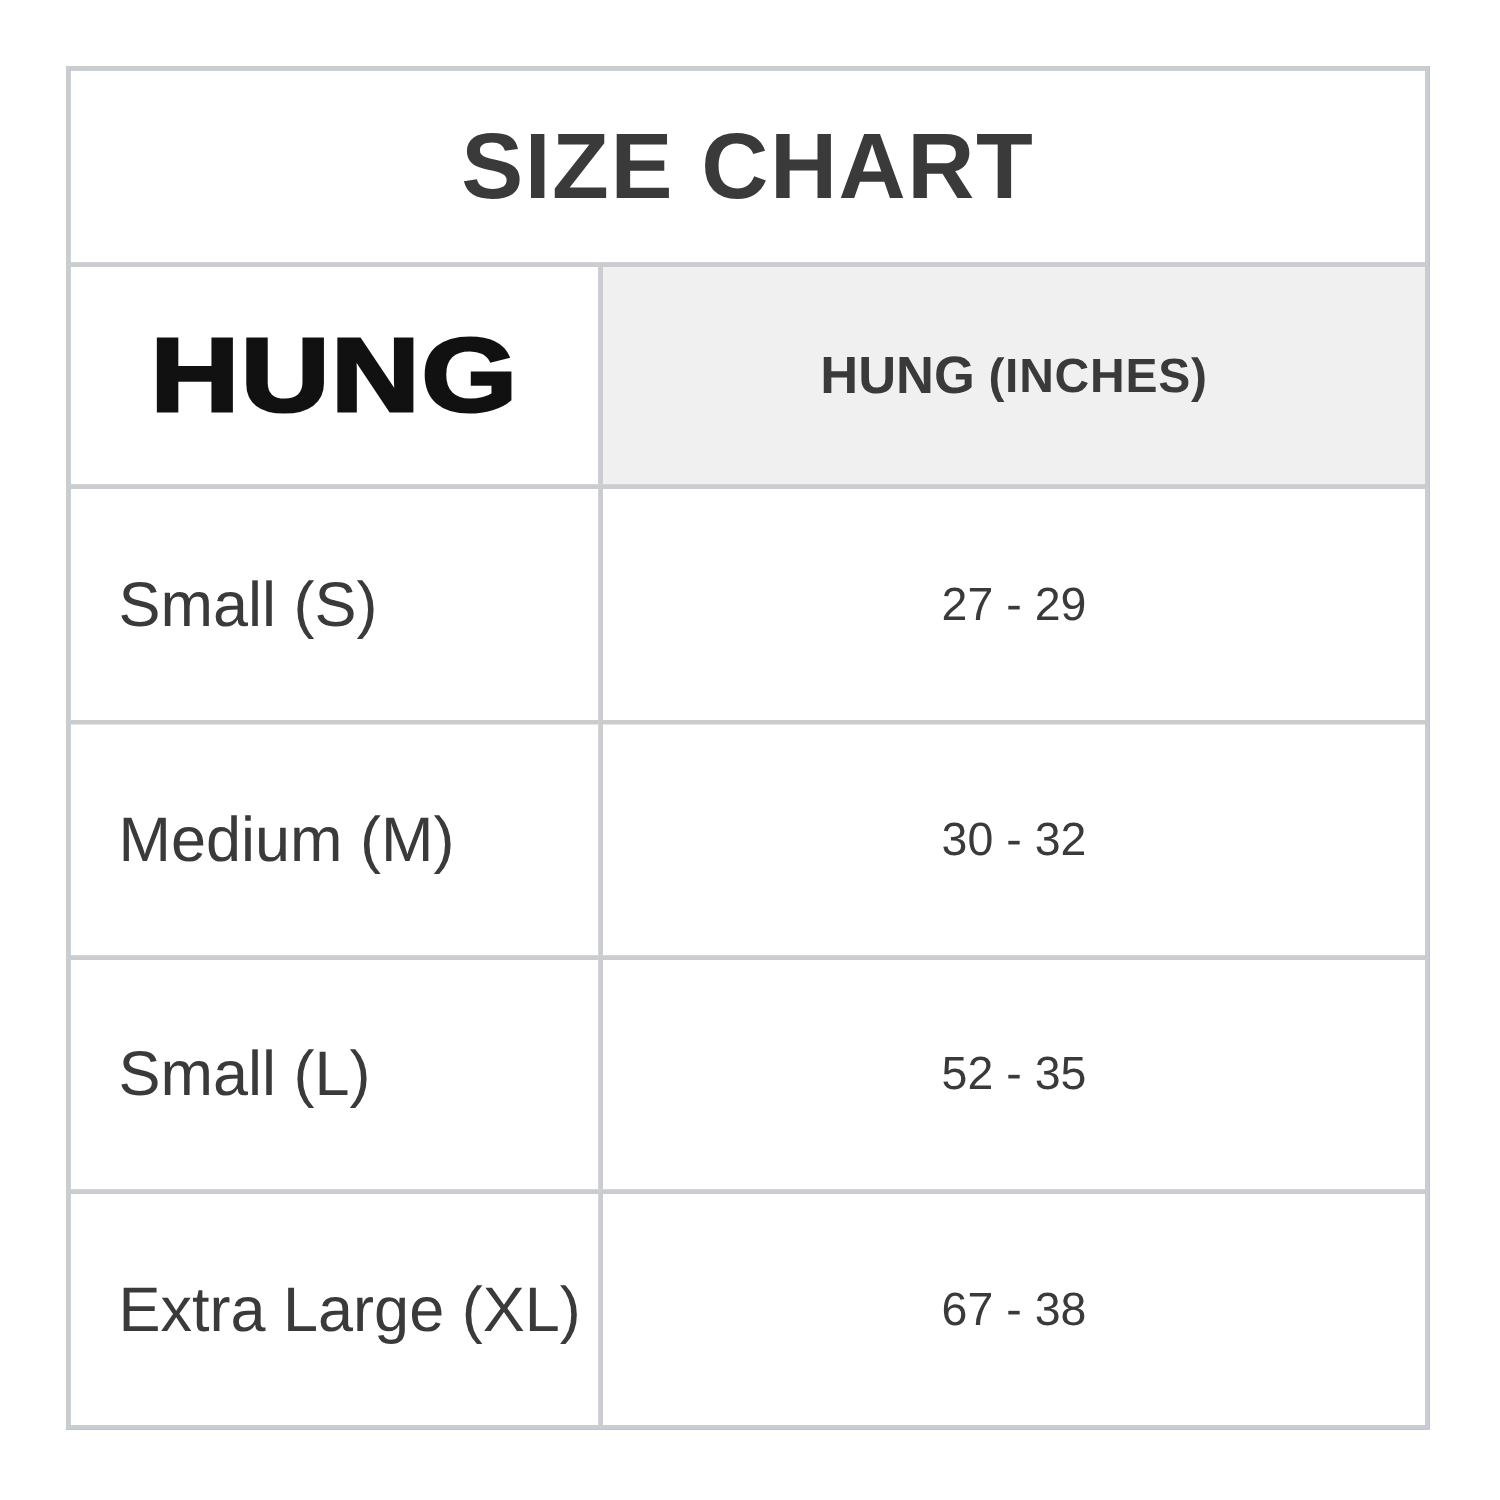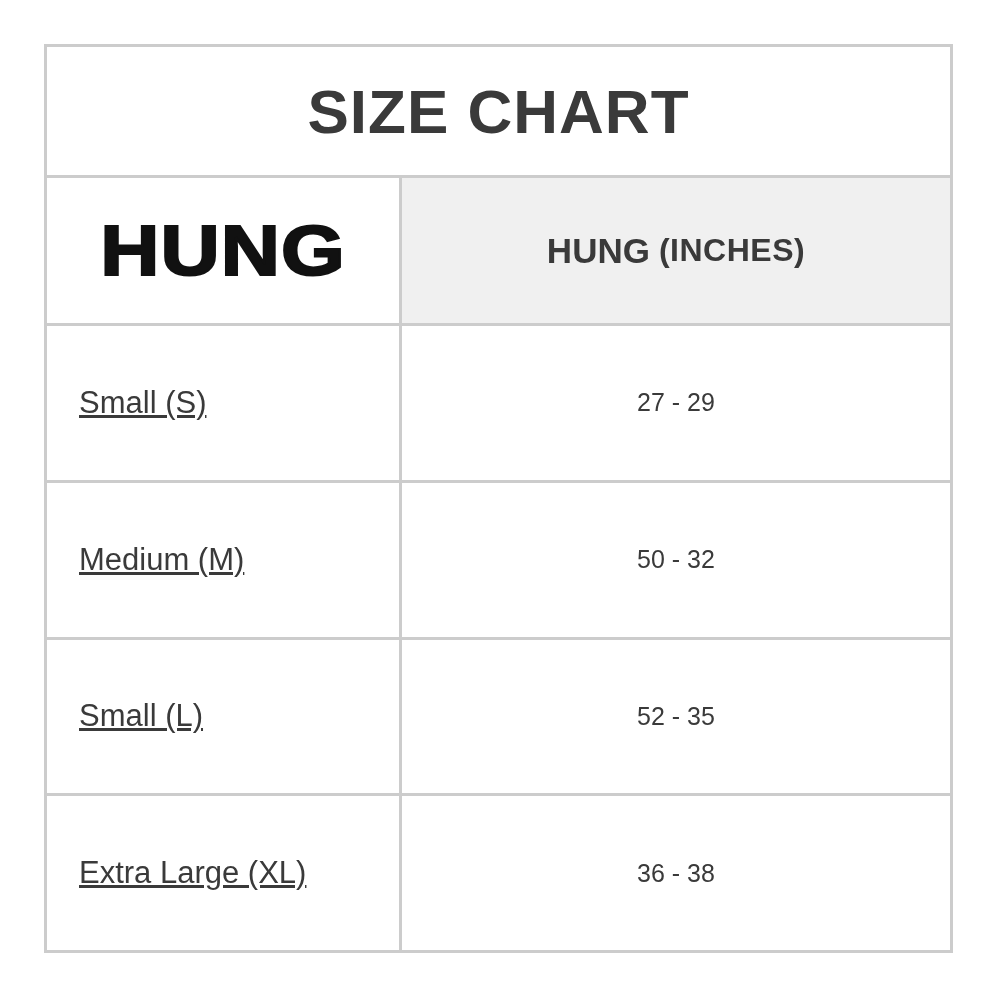--- a/index.html
+++ b/index.html
@@ -70,30 +70,29 @@
 
   .waist-header-cell .unit {
     font-size: 32px;
     font-weight: bold;
     letter-spacing: 0.5px;
   }
 
   .size-cell {
     border-top: 3px solid var(--border, #cccccc);
     padding-left: 32px;
-    font-size: 31px;
+    font-size: 42px;
     color: var(--text, #3a3a3a);
-    text-decoration: underline;
   }
 
   .range-cell {
     border-top: 3px solid var(--border, #cccccc);
     border-left: 3px solid var(--border, #cccccc);
     justify-content: center;
-    font-size: 25px;
+    font-size: 31px;
     color: var(--text, #3a3a3a);
   }
 </style>
 </head>
 <body>
 
 <div class="size-chart">
 
   <div class="cell title-cell">SIZE CHART</div>
 
@@ -103,21 +102,21 @@
 
   <div class="cell waist-header-cell">
     <span>HUNG</span>
     <span class="unit">(INCHES)</span>
   </div>
 
   <div class="cell size-cell">Small (S)</div>
   <div class="cell range-cell">27 - 29</div>
 
   <div class="cell size-cell">Medium (M)</div>
-  <div class="cell range-cell">50 - 32</div>
+  <div class="cell range-cell">30 - 32</div>
 
   <div class="cell size-cell">Small (L)</div>
   <div class="cell range-cell">52 - 35</div>
 
   <div class="cell size-cell">Extra Large (XL)</div>
-  <div class="cell range-cell">36 - 38</div>
+  <div class="cell range-cell">67 - 38</div>
 
 </div>
 
 </body></html>

